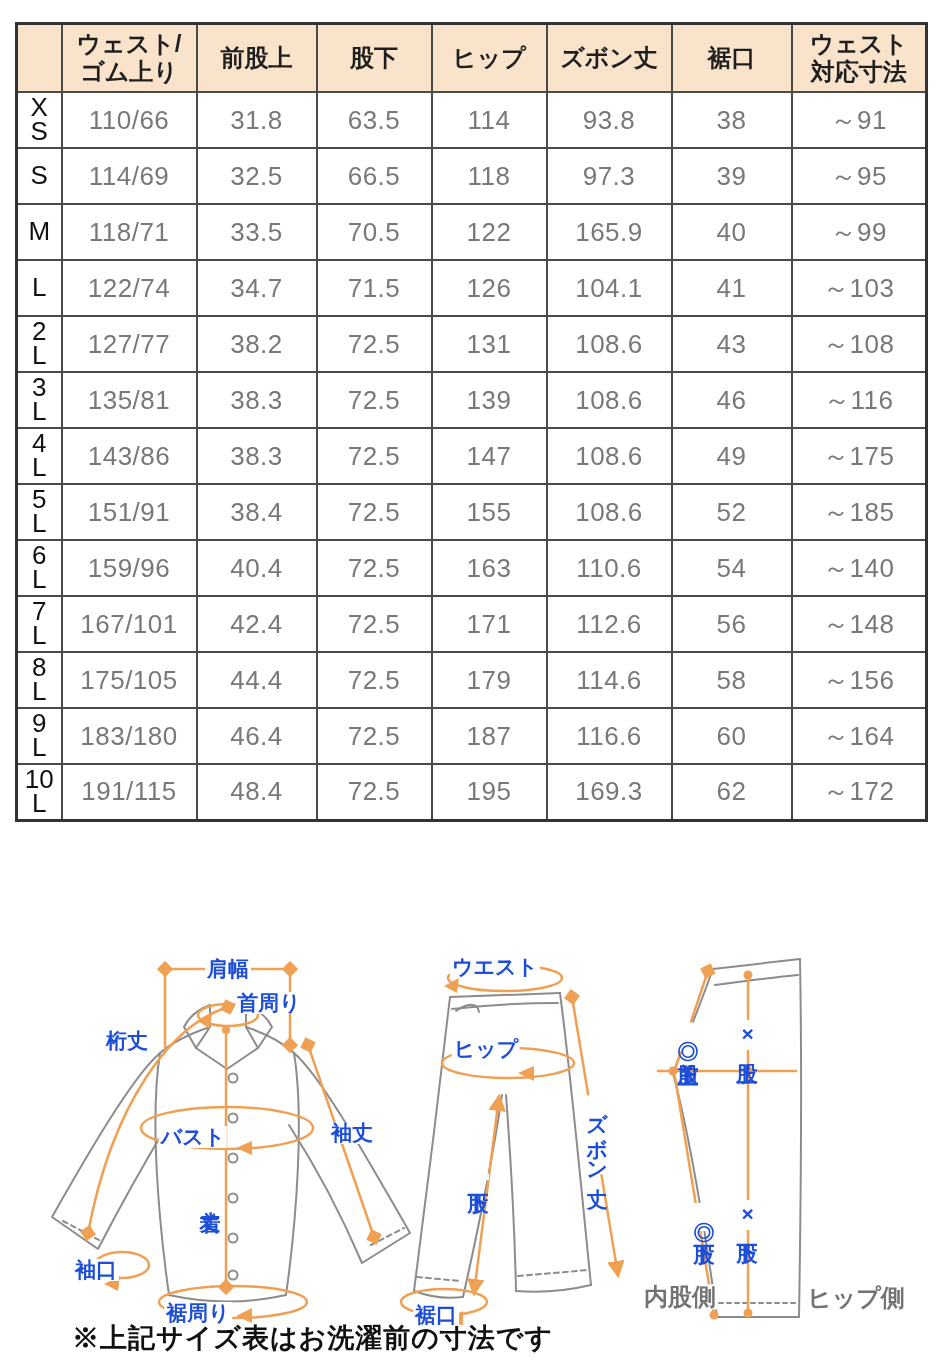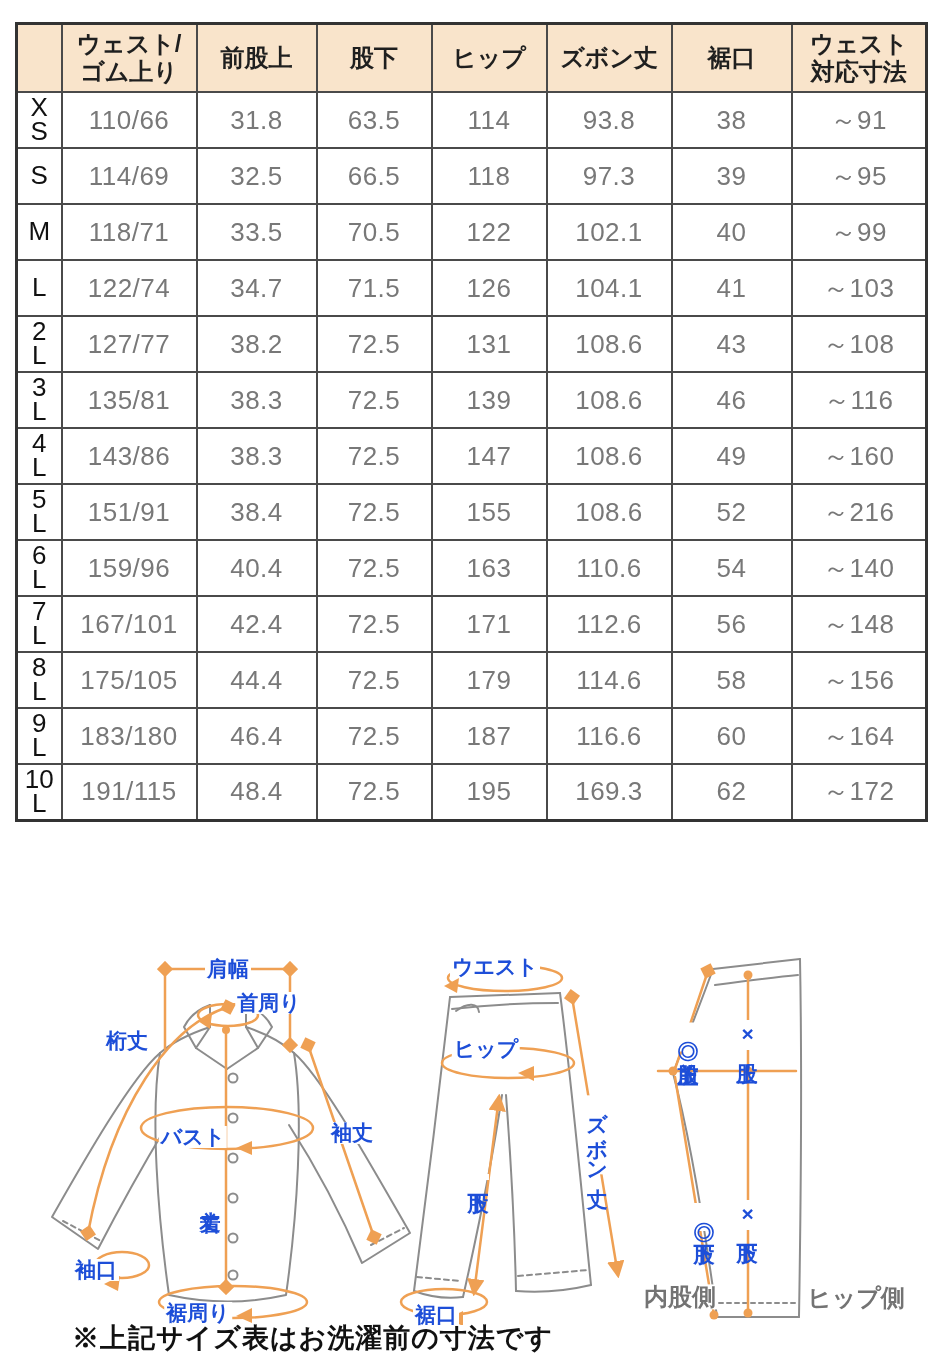--- a/index.html
+++ b/index.html
@@ -96,21 +96,21 @@
         <td>97.3</td>
         <td>39</td>
         <td>～95</td>
       </tr>
       <tr>
         <th>M</th>
         <td>118/71</td>
         <td>33.5</td>
         <td>70.5</td>
         <td>122</td>
-        <td>102.1</td>
+        <td>165.9</td>
         <td>40</td>
         <td>～99</td>
       </tr>
       <tr>
         <th>L</th>
         <td>122/74</td>
         <td>34.7</td>
         <td>71.5</td>
         <td>126</td>
         <td>104.1</td>
@@ -141,32 +141,32 @@
       </tr>
       <tr>
         <th>4
 L</th>
         <td>143/86</td>
         <td>38.3</td>
         <td>72.5</td>
         <td>147</td>
         <td>108.6</td>
         <td>49</td>
-        <td>～160</td>
+        <td>～175</td>
       </tr>
       <tr>
         <th>5
 L</th>
         <td>151/91</td>
         <td>38.4</td>
         <td>72.5</td>
         <td>155</td>
         <td>108.6</td>
         <td>52</td>
-        <td>～216</td>
+        <td>～185</td>
       </tr>
       <tr>
         <th>6
 L</th>
         <td>159/96</td>
         <td>40.4</td>
         <td>72.5</td>
         <td>163</td>
         <td>110.6</td>
         <td>54</td>

